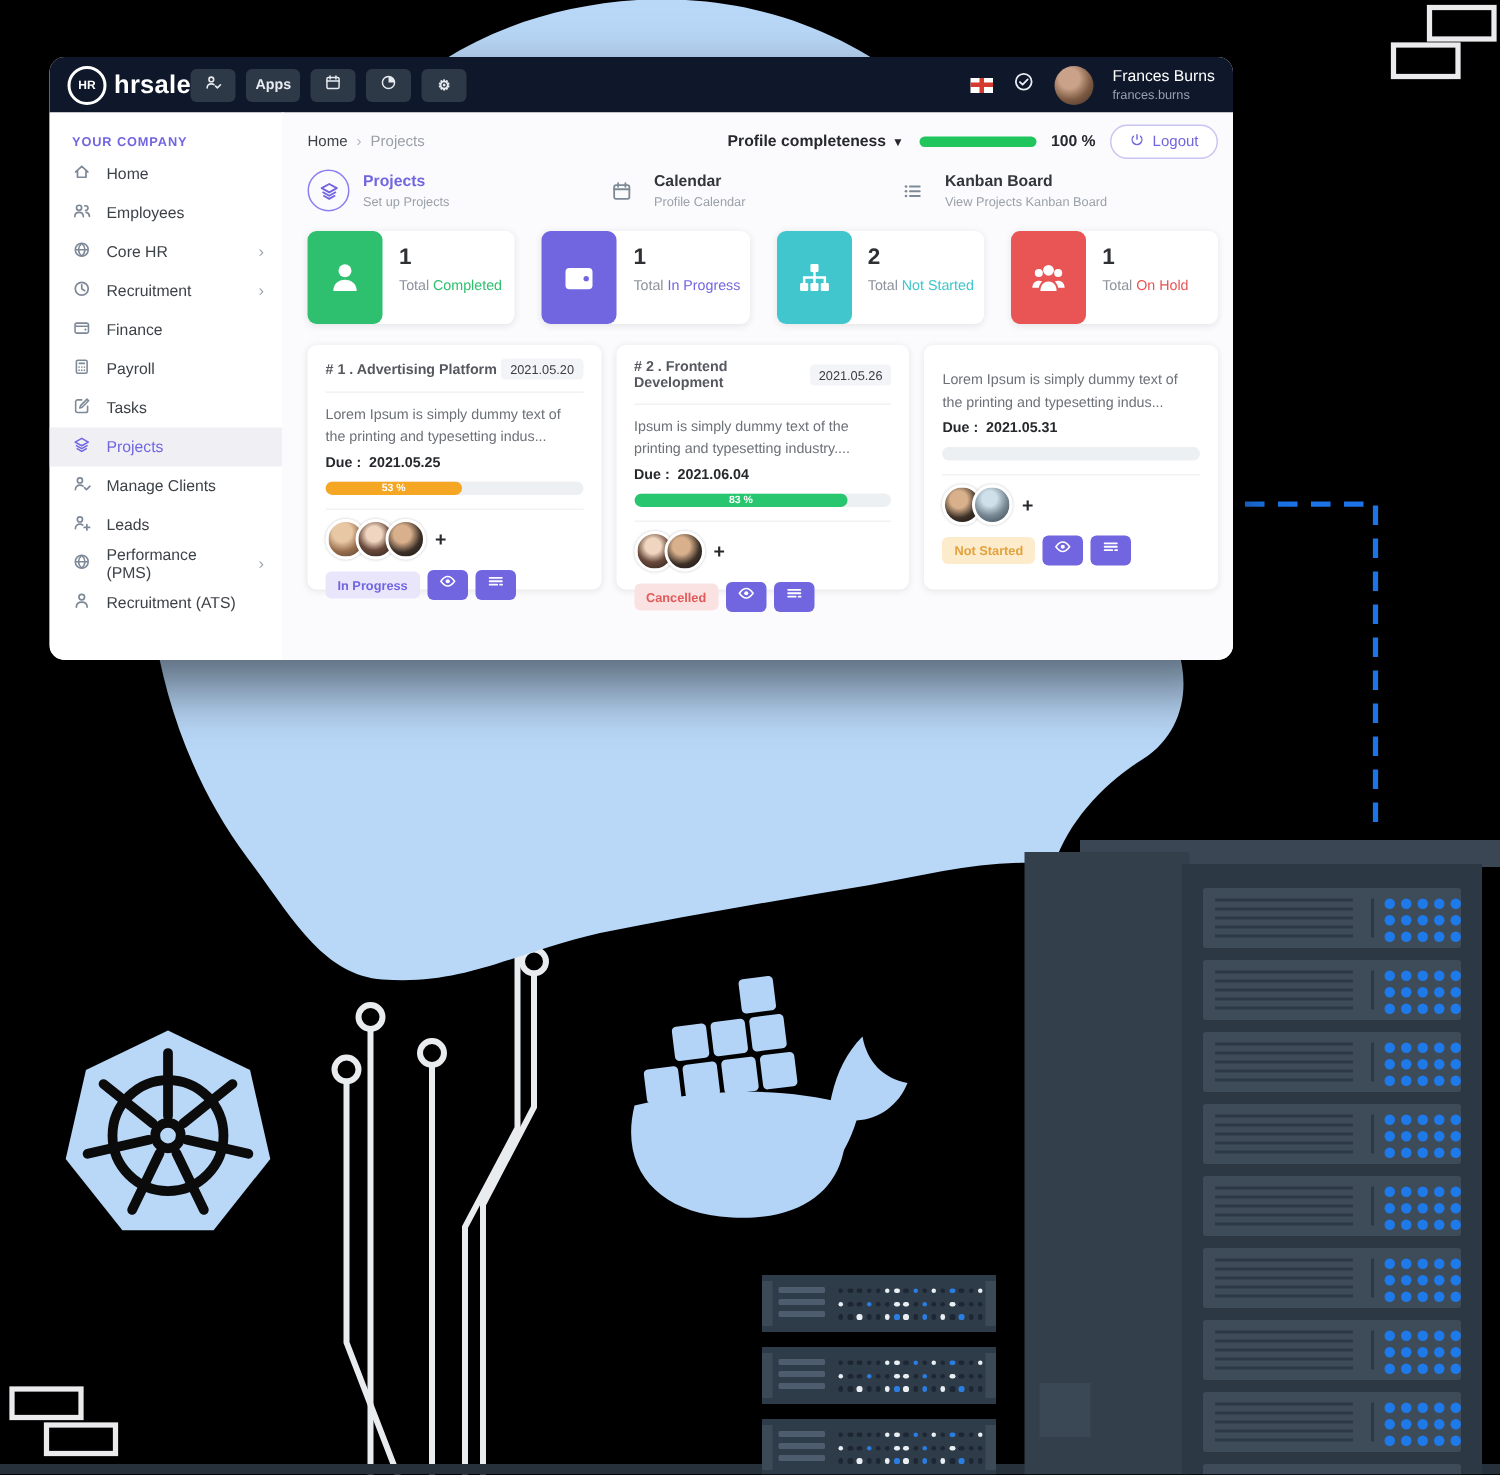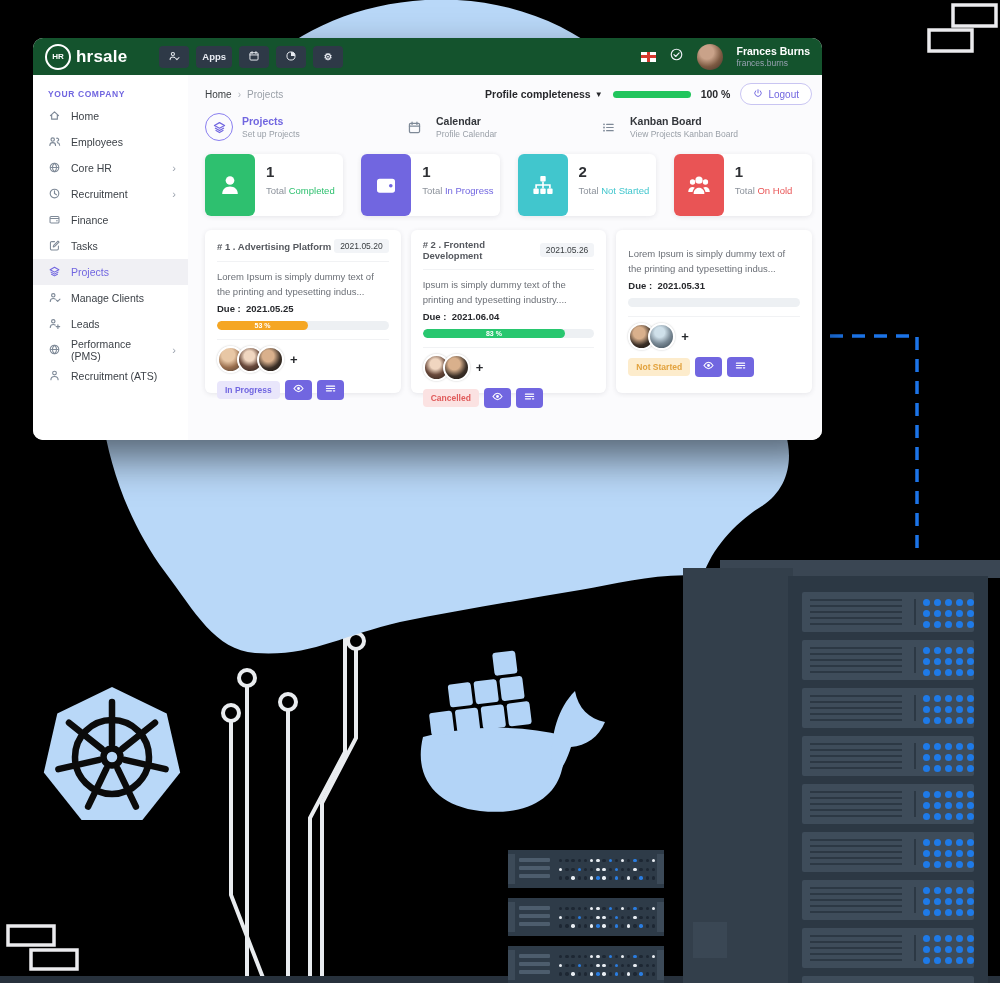--- a/index.html
+++ b/index.html
@@ -24,34 +24,34 @@
   .munit{position:relative;width:156px;height:38px;background:#2e3b48;margin-bottom:10px;}
   .munit:before,.munit:after{content:"";position:absolute;top:4px;width:7px;height:30px;background:#3c4a58;}
   .munit:before{left:0;} .munit:after{right:0;}
   .mbars{position:absolute;left:11px;top:8px;display:flex;flex-direction:column;gap:4px;}
   .mbars i{display:block;width:31px;height:4px;background:#4d5d6d;border-radius:1px;}
   .mdots{position:absolute;left:50px;top:7px;display:grid;grid-template-columns:repeat(16,6.2px);grid-auto-rows:8.6px;}
   .mdots s{width:3.4px;height:3.4px;border-radius:50%;margin:2px 1px;}
   
   .win{position:absolute;left:33px;top:38px;width:789px;height:402px;background:#fff;border-radius:10px;
        overflow:hidden;z-index:3;box-shadow:0 18px 40px rgba(0,0,0,.55);}
-  .nav{position:absolute;left:0;top:0;right:0;height:37px;background:#14532d;display:flex;align-items:center;padding:0 12px;box-sizing:border-box;}
+  .nav{position:absolute;left:0;top:0;right:0;height:37px;background:#0f172a;display:flex;align-items:center;padding:0 12px;box-sizing:border-box;}
   .brandwrap{display:flex;align-items:center;gap:5px;}
   .brand-badge{width:22px;height:22px;border:2.5px solid #fff;border-radius:50%;color:#fff;font-size:8px;font-weight:bold;display:flex;align-items:center;justify-content:center;}
   .brand{color:#fff;font-size:17px;font-weight:bold;letter-spacing:.2px;}
-  .navbtns{display:flex;gap:7px;margin-left:32px;}
+  .navbtns{display:flex;gap:7px;margin-left:0;}
   .nbtn{min-width:30px;height:22px;background:#2e3947;border-radius:4px;display:flex;align-items:center;justify-content:center;color:#e8ecf2;font-size:9.5px;font-weight:bold;padding:0 6px;box-sizing:border-box;}
   .nbtn svg{width:12px;height:12px;}
   .navright{margin-left:auto;display:flex;align-items:center;gap:13px;}
   .flag{width:15px;height:10px;background:#fff;position:relative;}
   .flag:before{content:"";position:absolute;left:6px;top:0;width:3px;height:10px;background:#d6392f;}
   .flag:after{content:"";position:absolute;left:0;top:3.5px;width:15px;height:3px;background:#d6392f;}
   .chk{color:#e8ecf2;}
   .avatar{width:26px;height:26px;border-radius:50%;background:radial-gradient(circle at 38% 32%,#c9a289 0 28%,#7d5a42 60%,#3c2f28 100%);}
-  .uname{color:#fff;font-size:10.5px;font-weight:bold;line-height:1.25;}
+  .uname{color:#fff;font-size:10.5px;font-weight:normal;line-height:1.25;}
   .uhandle{color:#97a1b1;font-size:8.5px;}
   
   .sb{position:absolute;left:0;top:37px;bottom:0;width:155px;background:#fff;border-right:1px solid #efeff2;}
   .sb-section{color:#7166e0;font-size:8.5px;font-weight:bold;letter-spacing:.6px;padding:14px 0 4px 15px;}
   .sb-item{display:flex;align-items:center;gap:10px;height:26px;padding-left:15px;color:#3d4248;font-size:10.5px;}
   .sb-item svg{width:13px;height:13px;color:#7e8997;flex:none;}
   .sb-item .chev{margin-left:auto;margin-right:12px;color:#9aa2ad;font-size:11px;}
   .sb-item.active{background:#f0f0f4;color:#7166e0;}
   .sb-item.active svg{color:#7166e0;}
   
@@ -799,20 +799,26 @@
           <span class="chev">›</span>
         </div>
       <div class="sb-item">
           <span><svg>
               <use href="#i-wallet"></use>
             </svg></span>
           <span>Finance</span>
         </div>
       <div class="sb-item">
           <span><svg>
+              <use href="#i-calc"></use>
+            </svg></span>
+          <span>Payroll</span>
+        </div>
+      <div class="sb-item">
+          <span><svg>
               <use href="#i-edit"></use>
             </svg></span>
           <span>Tasks</span>
         </div>
       <div class="sb-item active">
           <span><svg>
               <use href="#i-layers"></use>
             </svg></span>
           <span>Projects</span>
         </div>

